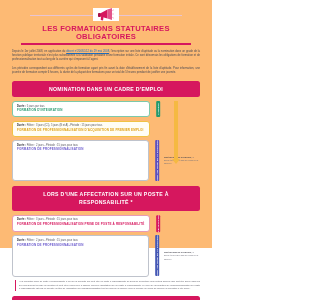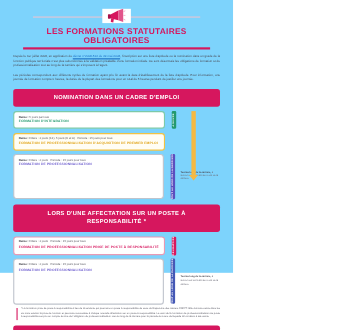--- a/index.html
+++ b/index.html
@@ -8,21 +8,21 @@
     background:#ffffff;
     font-family:"Liberation Sans", sans-serif;
     color:#3c3c46;
     overflow:hidden;
   }
   .page{
     position:relative;
     width:212px;height:248px;
     box-sizing:border-box;
     padding:0 12px;
-    background:#7dd3fc;
+    background:#fdba74;
   }
 
   
   .hdr{
     padding-top:6px;
     text-align:center;
   }
   .logo-wrap{
     height:17px;
     display:flex;align-items:center;justify-content:center;

